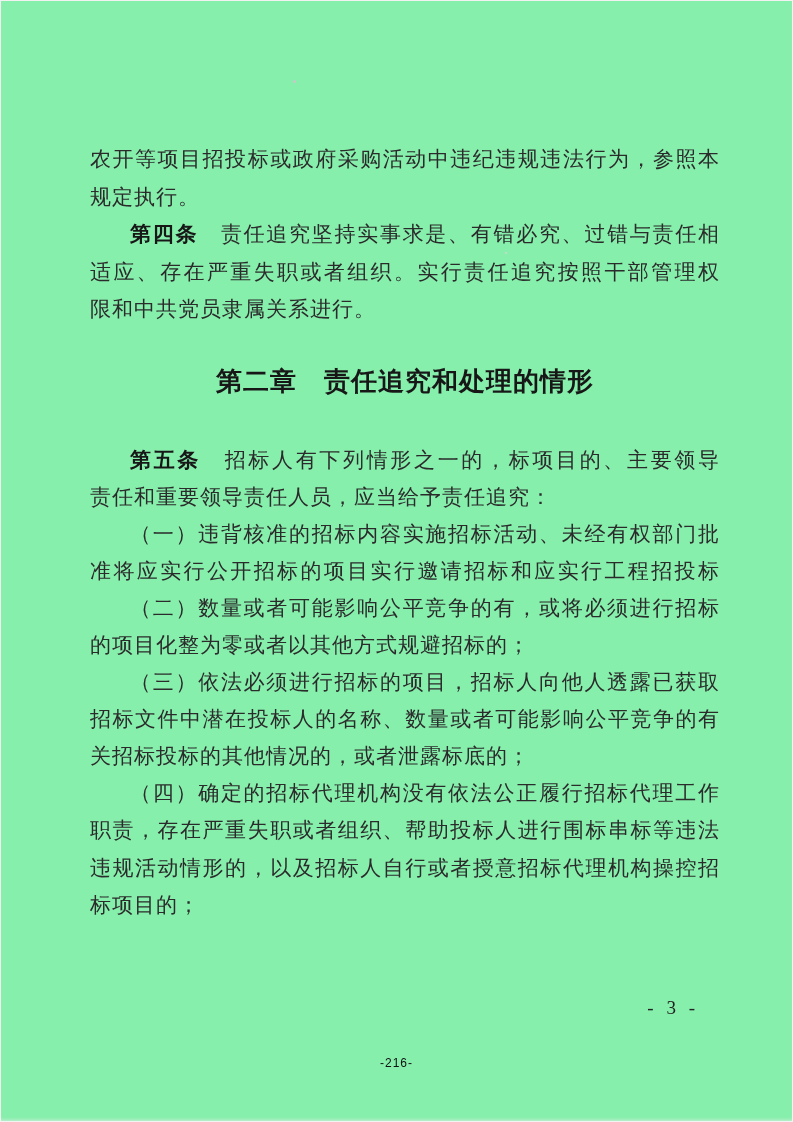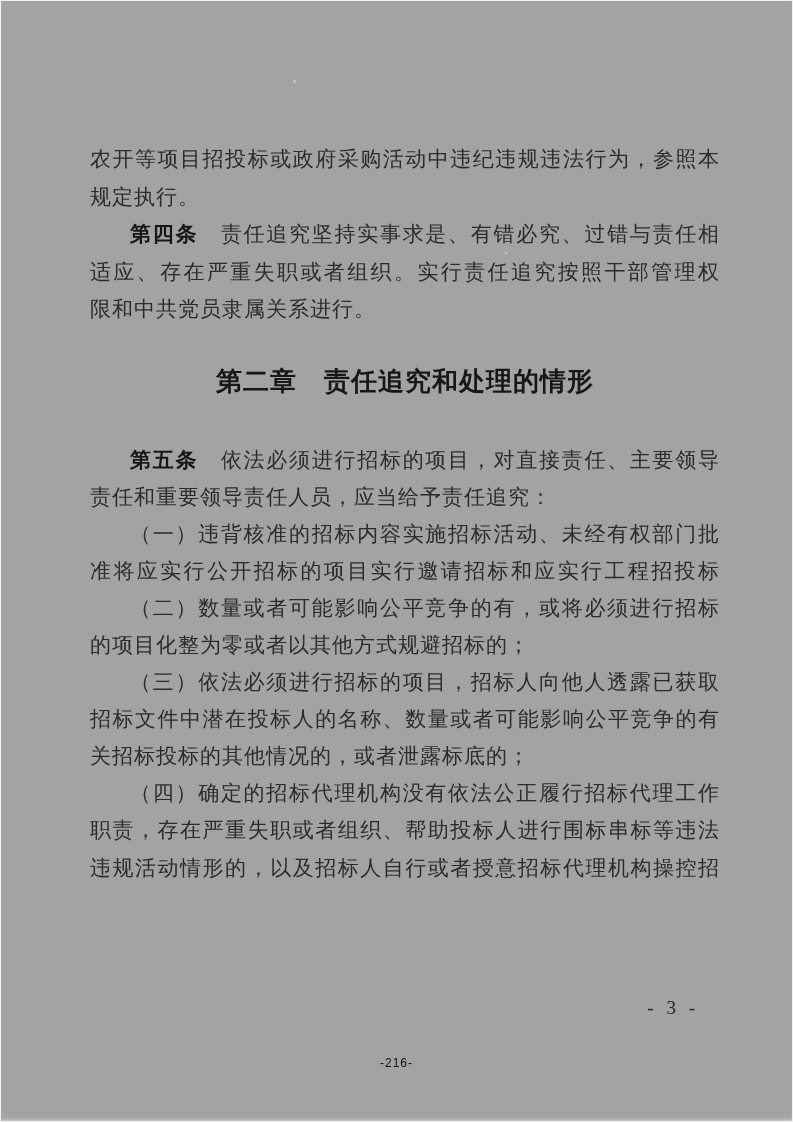--- a/index.html
+++ b/index.html
@@ -2,21 +2,21 @@
 <html><head>
 <meta charset="utf-8">
 <style>
   html,body{margin:0;padding:0;}
   body{
     width:793px;height:1122px;position:relative;background:#ffffff;
     font-family:"Liberation Serif","DejaVu Serif",serif;color:#2a2a2a;
     overflow:hidden;
   }
   .page{
-    position:absolute;inset:0;background:#a3a3a3;
+    position:absolute;inset:0;background:#86efac;
     box-shadow:inset 0 0 0 1px #f2f2f2, inset 0 -3px 4px -2px #ececec;
   }
   .textblock{position:absolute;left:90px;top:141px;width:630px;}
   .line{
     height:37.5px;line-height:37.5px;font-size:21px;letter-spacing:1px;
     color:#2b2b2b;
   }
   .part2 .line{height:37.1px;line-height:37.1px;}
   .indent{text-indent:40px;}
   .fill{
@@ -56,32 +56,33 @@
       <div class="line fill"><span>农开等项目招投标或政府采购活动中违纪违规违法行为，参照本</span></div>
       <div class="line"><span>规定执行。</span></div>
       <div class="line fill indent"><span class="term">第四条</span><span>　责任追究坚持实事求是、有错必究、过错与责任相</span></div>
       <div class="line fill"><span>适应、存在严重失职或者组织。实行责任追究按照干部管理权</span></div>
       <div class="line"><span>限和中共党员隶属关系进行。</span></div>
     </div>
 
     <div class="chapter-heading">第二章　责任追究和处理的情形</div>
 
     <div class="part2">
-      <div class="line fill indent"><span class="term">第五条</span><span>　依法必须进行招标的项目，对直接责任、主要领导</span></div>
+      <div class="line fill indent"><span class="term">第五条</span><span>　招标人有下列情形之一的，标项目的、主要领导</span></div>
       <div class="line"><span>责任和重要领导责任人员，应当给予责任追究：</span></div>
       <div class="line fill indent"><span>（一）违背核准的招标内容实施招标活动、未经有权部门批</span></div>
       <div class="line fill"><span>准将应实行公开招标的项目实行邀请招标和应实行工程招投标</span></div>
       <div class="line fill indent"><span>（二）数量或者可能影响公平竞争的有，或将必须进行招标</span></div>
       <div class="line"><span>的项目化整为零或者以其他方式规避招标的；</span></div>
       <div class="line fill indent"><span>（三）依法必须进行招标的项目，招标人向他人透露已获取</span></div>
       <div class="line fill"><span>招标文件中潜在投标人的名称、数量或者可能影响公平竞争的有</span></div>
       <div class="line"><span>关招标投标的其他情况的，或者泄露标底的；</span></div>
       <div class="line fill indent"><span>（四）确定的招标代理机构没有依法公正履行招标代理工作</span></div>
       <div class="line fill"><span>职责，存在严重失职或者组织、帮助投标人进行围标串标等违法</span></div>
       <div class="line fill"><span>违规活动情形的，以及招标人自行或者授意招标代理机构操控招</span></div>
+      <div class="line"><span>标项目的；</span></div>
     </div>
 
   </div>
 
   <div class="pagenum-side">- 3 -</div>
   <div class="pagenum-bottom">-216-</div>
 
 </div>
 
 </body></html>

